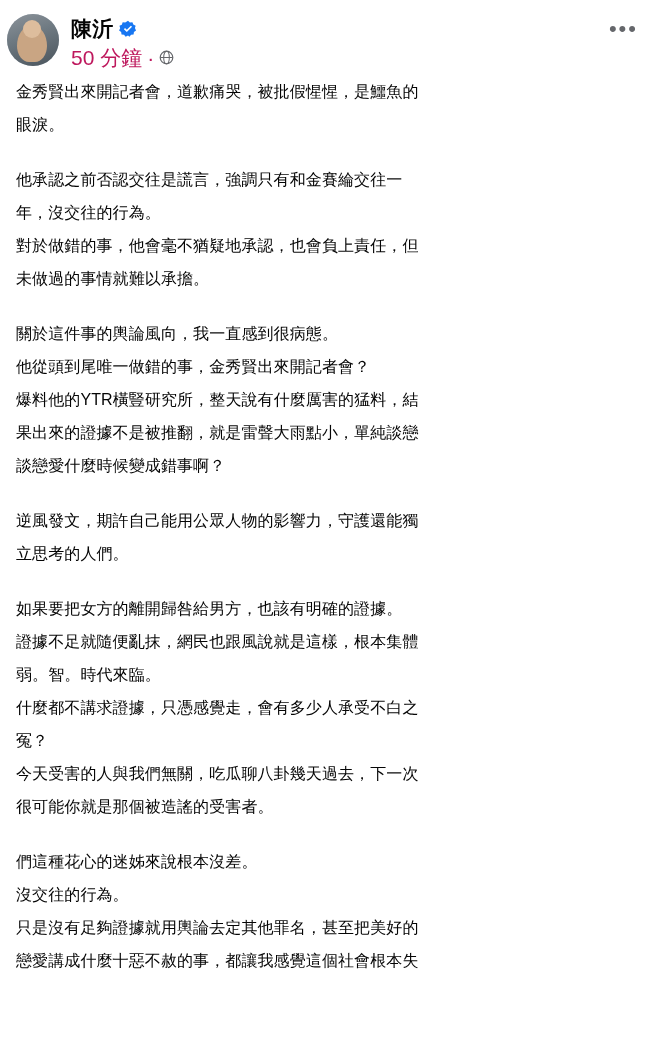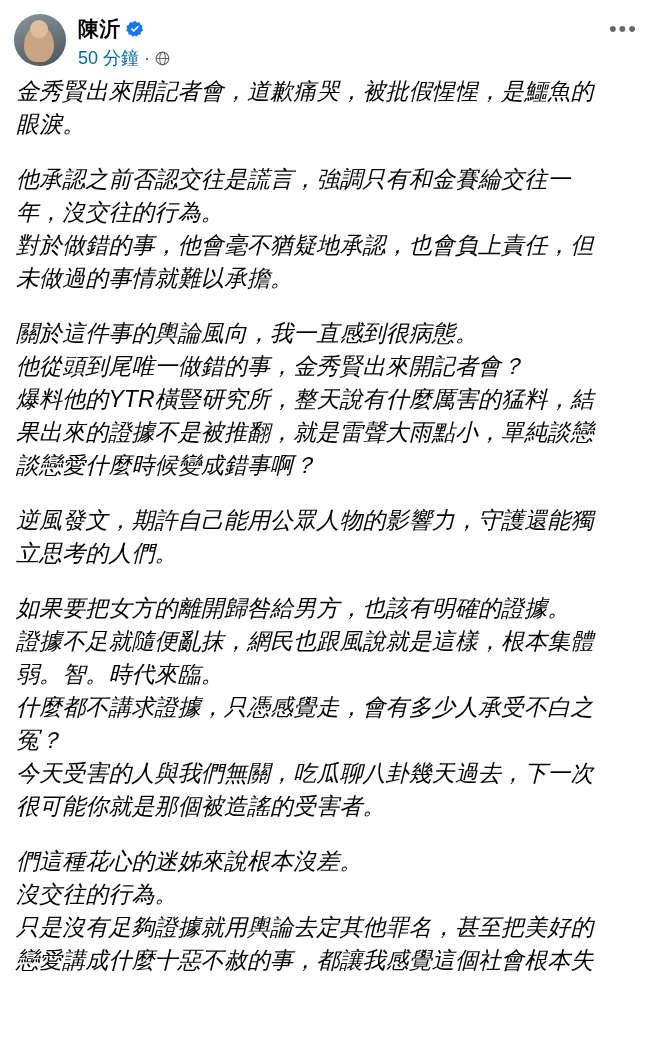--- a/index.html
+++ b/index.html
@@ -14,21 +14,21 @@
   }
   .post {
     width: 656px;
     height: 1054px;
     background: #ffffff;
     position: relative;
   }
   .post-header {
     display: flex;
     align-items: flex-start;
-    padding: 14px 14px 6px 14px;
+    padding: 14px 14px 6px 7px;
   }
   .avatar {
     width: 52px;
     height: 52px;
     border-radius: 50%;
     overflow: hidden;
     flex: 0 0 52px;
     background: #b9c2cc;
     position: relative;
   }
@@ -73,24 +73,24 @@
     letter-spacing: 0.2px;
   }
   .verified {
     width: 18px;
     height: 18px;
     margin-left: 6px;
     flex: 0 0 18px;
   }
   .meta-row {
     display: flex;
-    align-items: center;
+    align-items: flex-start;
     margin-top: 7px;
-    color: #0369a1;
-    font-size: 18px;
+    color: #be185d;
+    font-size: 21px;
     line-height: 18px;
   }
   .meta-sep {
     margin: 0 5px;
   }
   .globe-icon {
     width: 15px;
     height: 15px;
     display: inline-block;
     vertical-align: middle;
@@ -101,28 +101,27 @@
     color: #65676b;
     font-size: 22px;
     line-height: 18px;
     letter-spacing: 2px;
     cursor: pointer;
   }
   .post-body {
     padding: 2px 14px 0 16px;
   }
   .para {
-    font-size: 23px;
+    font-size: 16px;
     line-height: 33px;
     color: #050505;
     margin: 0 0 22px 0;
     letter-spacing: 0.1px;
     text-align: justify;
     word-break: break-all;
-    font-style: italic;
   }
   .para:last-child { margin-bottom: 0; }
   .line { display: block; }
 </style>
 </head>
 <body>
 
 <div class="post">
 
   <div class="post-header">

